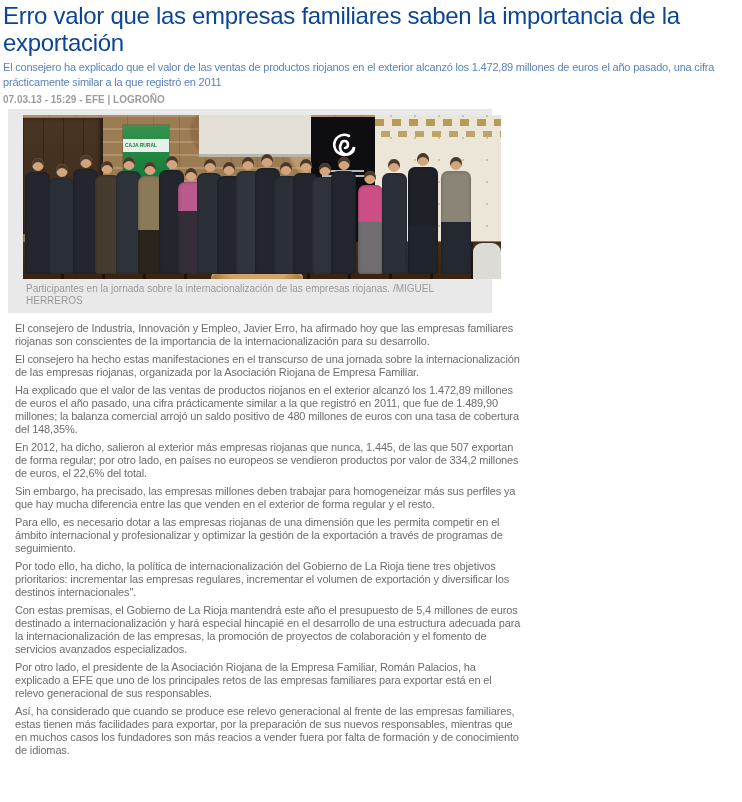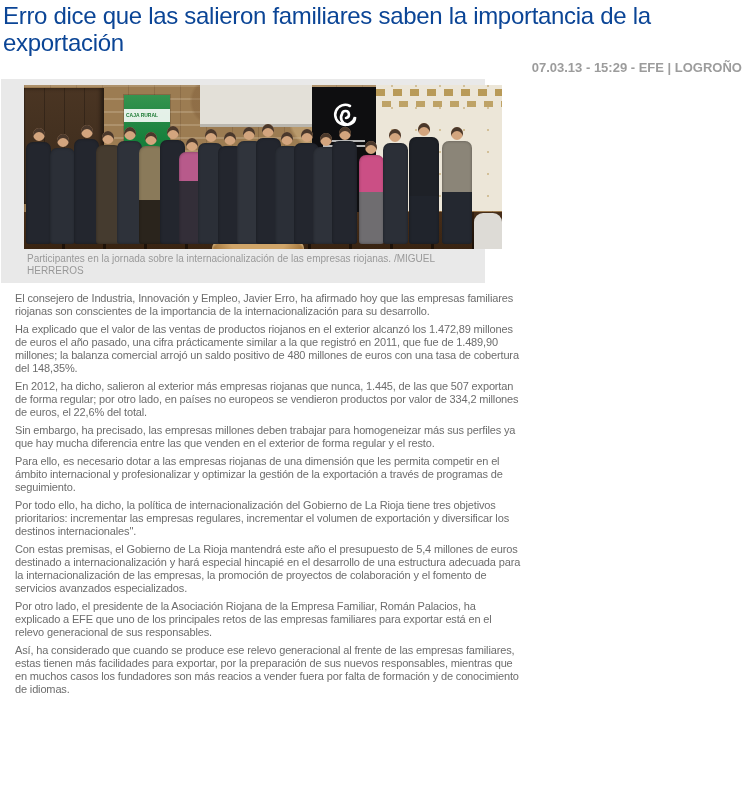--- a/index.html
+++ b/index.html
@@ -21,29 +21,28 @@
     margin:0 0 0 3px;max-width:686px;
     font-size:24px;line-height:27px;font-weight:normal;
     letter-spacing:-0.3px;color:var(--c-headline,#0b4596);
   }
   .subtitle{
     margin:4px 0 0 3px;max-width:738px;
     font-size:11px;line-height:15px;letter-spacing:-0.2px;
     color:var(--c-subtitle,#5a80bf);
   }
   .dateline{
-    margin:4px 0 0 3px;font-size:13px;font-weight:bold;
+    margin:4px 0 0 3px;font-size:10px;font-weight:bold;
     color:var(--c-meta,#9c9c9c);
-    text-align:right;
   }
   
   .photo-figure{
-    margin:4px 0 0 1px;width:484px;
+    margin:4px 0 0 8px;width:484px;
     background:var(--c-caption-bg,#e9e9e9);
-    padding:6px 7px 5px 23px;
+    padding:6px 7px 5px 15px;
   }
   .photo{position:relative;width:478px;height:164px;overflow:hidden;background:#9c7c52;}
   .layer{position:absolute;}
   .wall{
     inset:0;
     background:
       radial-gradient(circle at 62% 20%, rgba(220,190,140,.45) 0 9%, transparent 10%),
       radial-gradient(circle at 40% 10%, rgba(120,85,50,.35) 0 7%, transparent 8%),
       radial-gradient(circle at 72% 45%, rgba(225,200,160,.4) 0 6%, transparent 7%),
       repeating-linear-gradient(180deg, rgba(255,245,225,.18) 0 2px, transparent 2px 13px),
@@ -131,22 +130,23 @@
   .article-body p{
     margin:0 0 5px 8px;font-size:11px;line-height:13px;
     letter-spacing:-0.15px;color:var(--c-body,#6d6d6d);
   }
 </style>
 </head>
 <body>
 
 <div class="page">
 
-  <h1 class="headline">Erro dice que las salieron familiares saben la importancia de la exportación</h1>
-
+  <h1 class="headline">Erro valor que las empresas familiares saben la importancia de la exportación</h1>
+
+  <p class="subtitle">El consejero ha explicado que el valor de las ventas de productos riojanos en el exterior alcanzó los 1.472,89 millones de euros el año pasado, una cifra prácticamente similar a la que registró en 2011</p>
 
   <div class="dateline">07.03.13 - 15:29 - EFE | LOGROÑO</div>
 
   <figure class="photo-figure">
     <div class="photo">
       <div class="layer wall"></div>
       <div class="layer wood-panel"></div>
       <div class="layer screen"></div>
       <div class="layer photocall"></div>
       <div class="layer banner-black">
@@ -252,20 +252,21 @@
             <div class="head"></div>
             <div class="torso" style="background: linear-gradient(rgb(139, 133, 120) 50%, rgb(36, 40, 48) 50%);"></div>
           </div>
         </div>
     </div>
     <figcaption class="caption">Participantes en la jornada sobre la internacionalización de las empresas riojanas. /MIGUEL HERREROS</figcaption>
   </figure>
 
   <div class="article-body">
       <p>El consejero de Industria, Innovación y Empleo, Javier Erro, ha afirmado hoy que las empresas familiares riojanas son conscientes de la importancia de la internacionalización para su desarrollo.</p>
+      <p>El consejero ha hecho estas manifestaciones en el transcurso de una jornada sobre la internacionalización de las empresas riojanas, organizada por la Asociación Riojana de Empresa Familiar.</p>
       <p>Ha explicado que el valor de las ventas de productos riojanos en el exterior alcanzó los 1.472,89 millones de euros el año pasado, una cifra prácticamente similar a la que registró en 2011, que fue de 1.489,90 millones; la balanza comercial arrojó un saldo positivo de 480 millones de euros con una tasa de cobertura del 148,35%.</p>
       <p>En 2012, ha dicho, salieron al exterior más empresas riojanas que nunca, 1.445, de las que 507 exportan de forma regular; por otro lado, en países no europeos se vendieron productos por valor de 334,2 millones de euros, el 22,6% del total.</p>
       <p>Sin embargo, ha precisado, las empresas millones deben trabajar para homogeneizar más sus perfiles ya que hay mucha diferencia entre las que venden en el exterior de forma regular y el resto.</p>
       <p>Para ello, es necesario dotar a las empresas riojanas de una dimensión que les permita competir en el ámbito internacional y profesionalizar y optimizar la gestión de la exportación a través de programas de seguimiento.</p>
       <p>Por todo ello, ha dicho, la política de internacionalización del Gobierno de La Rioja tiene tres objetivos prioritarios: incrementar las empresas regulares, incrementar el volumen de exportación y diversificar los destinos internacionales".</p>
       <p>Con estas premisas, el Gobierno de La Rioja mantendrá este año el presupuesto de 5,4 millones de euros destinado a internacionalización y hará especial hincapié en el desarrollo de una estructura adecuada para la internacionalización de las empresas, la promoción de proyectos de colaboración y el fomento de servicios avanzados especializados.</p>
       <p>Por otro lado, el presidente de la Asociación Riojana de la Empresa Familiar, Román Palacios, ha explicado a EFE que uno de los principales retos de las empresas familiares para exportar está en el relevo generacional de sus responsables.</p>
       <p>Así, ha considerado que cuando se produce ese relevo generacional al frente de las empresas familiares, estas tienen más facilidades para exportar, por la preparación de sus nuevos responsables, mientras que en muchos casos los fundadores son más reacios a vender fuera por falta de formación y de conocimiento de idiomas.</p>
     </div>
 

